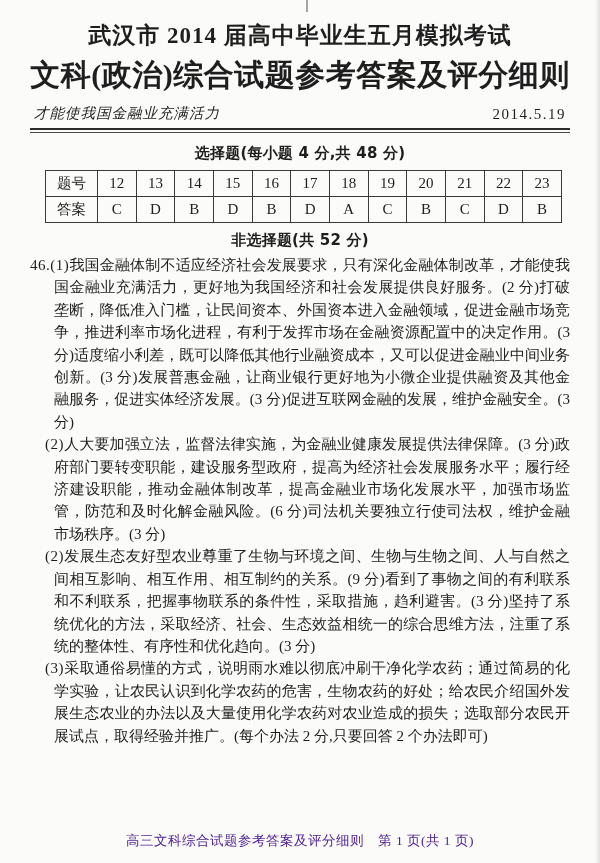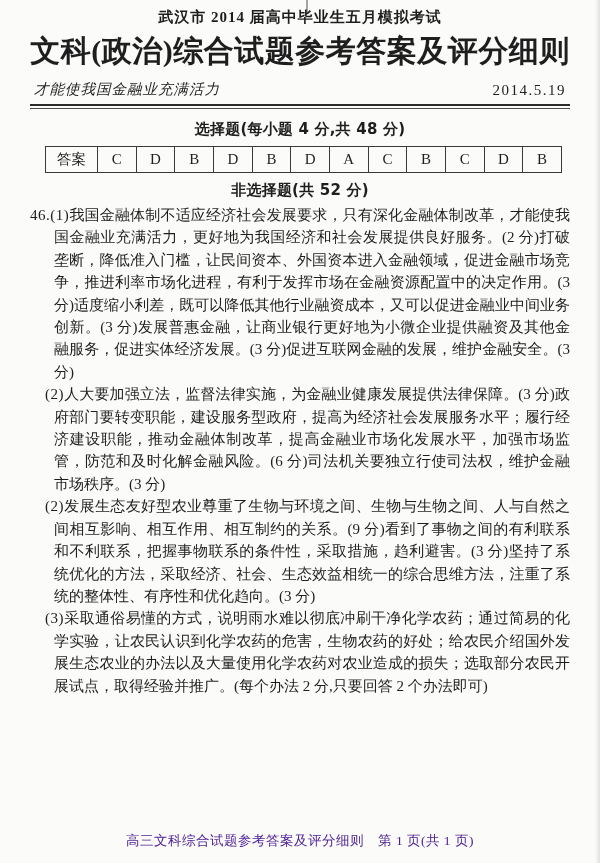--- a/index.html
+++ b/index.html
@@ -21,24 +21,24 @@
     position: absolute; top: 0; left: 306px; width: 2px; height: 12px;
     background: rgba(60,60,60,0.45);
   }
   .page {
     position: relative;
     padding: 8px 30px 0 30px;
     height: 100%;
   }
   .title-main {
     text-align: center;
-    font-size: 15px;
+    font-size: 23px;
     font-weight: 700;
     letter-spacing: 1px;
-    margin-top: 0;
+    margin-top: 12px;
   }
   .title-sub {
     text-align: center;
     font-size: 30px;
     font-weight: 700;
     letter-spacing: 0.5px;
     margin-top: 4px;
   }
   .meta-row {
     display: flex;
@@ -122,20 +122,35 @@
     <span class="issuer">才能使我国金融业充满活力</span>
     <span class="exam-date">2014.5.19</span>
   </div>
 
   <div class="double-rule"></div>
 
   <div class="section-heading">选择题(每小题 4 分,共 48 分)</div>
 
   <table class="answer-table">
     <tbody>
+        <tr>
+      <td class="row-head">题号</td>
+      <td>12</td>
+      <td>13</td>
+      <td>14</td>
+      <td>15</td>
+      <td>16</td>
+      <td>17</td>
+      <td>18</td>
+      <td>19</td>
+      <td>20</td>
+      <td>21</td>
+      <td>22</td>
+      <td>23</td>
+    </tr>
     <tr>
       <td class="row-head">答案</td>
       <td>C</td>
       <td>D</td>
       <td>B</td>
       <td>D</td>
       <td>B</td>
       <td>D</td>
       <td>A</td>
       <td>C</td>

